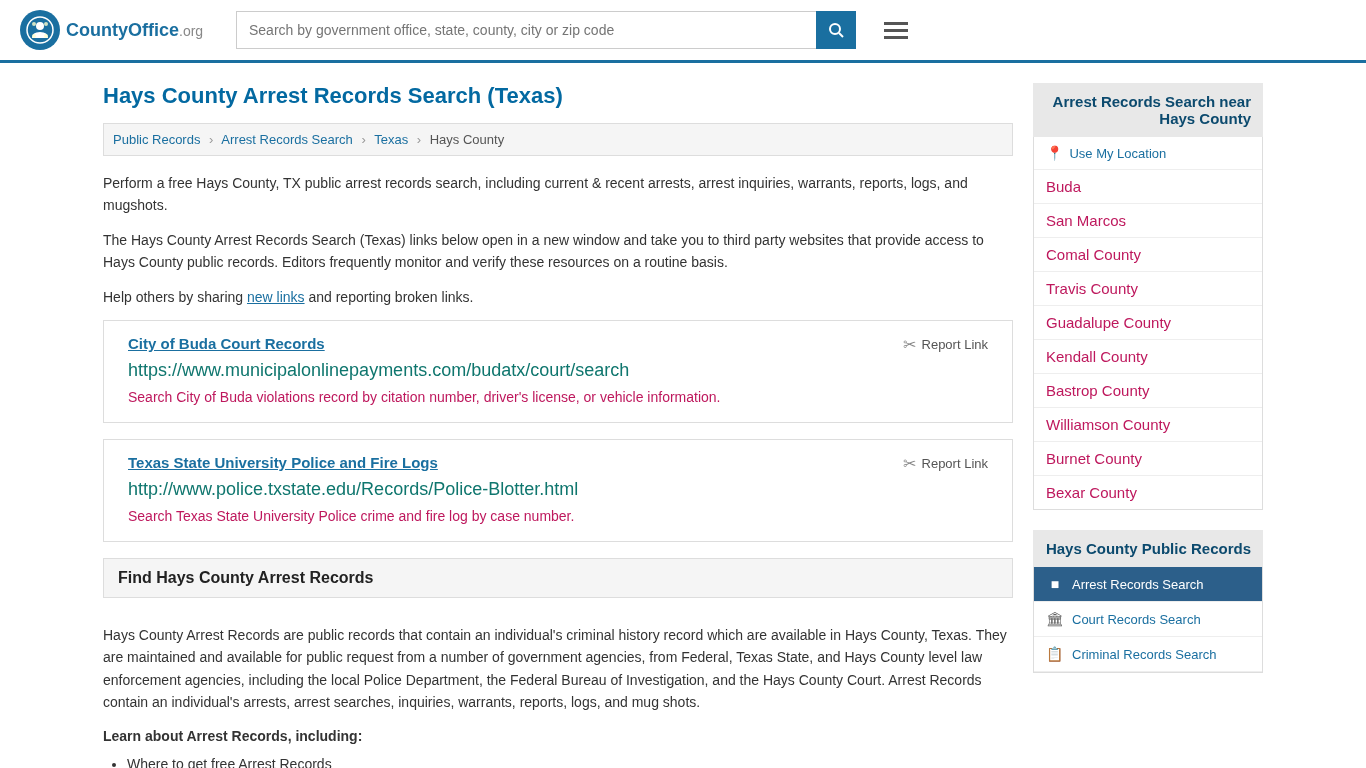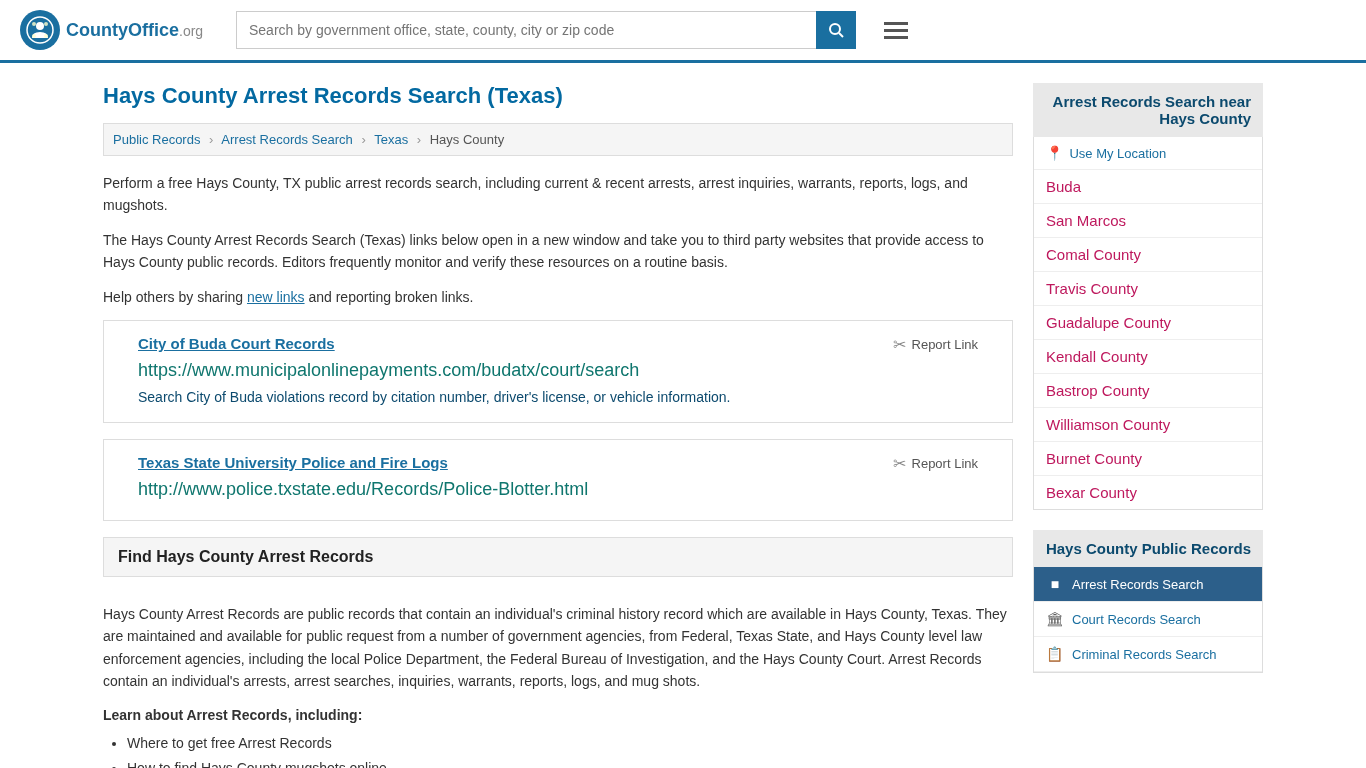--- a/index.html
+++ b/index.html
@@ -116,21 +116,21 @@
       margin-bottom: 12px;
     }
     .intro-text a {
       color: #1a6fa0;
       text-decoration: underline;
     }
 
     
     .link-card {
       border: 1px solid #ddd;
-      padding: 14px 34px;
+      padding: 14px 24px;
       margin-bottom: 16px;
       background: #fff;
     }
     .link-card-header {
       display: flex;
       justify-content: space-between;
       align-items: flex-start;
       margin-bottom: 6px;
     }
     .link-card-title {
@@ -156,21 +156,21 @@
       color: #888;
     }
     .link-url {
       color: #0f766e;
       font-size: 18px;
       margin-bottom: 6px;
       word-break: break-all;
     }
     .link-desc {
       font-size: 14px;
-      color: #0c4a6e;
+      color: #be185d;
       line-height: 1.5;
     }
 
     
     .section-header {
       background: #f5f5f5;
       border: 1px solid #ddd;
       padding: 10px 14px;
       font-size: 16px;
       font-weight: bold;
@@ -341,20 +341,21 @@
 
     <div class="link-card">
       <div class="link-card-header">
         <a class="link-card-title">Texas State University Police and Fire Logs</a>
         <button class="report-link-btn">
           <span class="report-icon">✂</span>
           <span>Report Link</span>
         </button>
       </div>
       <div class="link-url">http://www.police.txstate.edu/Records/Police-Blotter.html</div>
+      <div class="link-desc">Search Texas State University Police crime and fire log by case number.</div>
     </div>
 
     <div class="section-header">Find Hays County Arrest Records</div>
     <p class="body-text">Hays County Arrest Records are public records that contain an individual's criminal history record which are available in Hays County, Texas. They are maintained and available for public request from a number of government agencies, from Federal, Texas State, and Hays County level law enforcement agencies, including the local Police Department, the Federal Bureau of Investigation, and the Hays County Court. Arrest Records contain an individual's arrests, arrest searches, inquiries, warrants, reports, logs, and mug shots.</p>
     <p class="learn-header">Learn about Arrest Records, including:</p>
     <ul class="bullet-list">
       <li>Where to get free Arrest Records</li>
       <li>How to find Hays County mugshots online</li>
 
     </ul>

